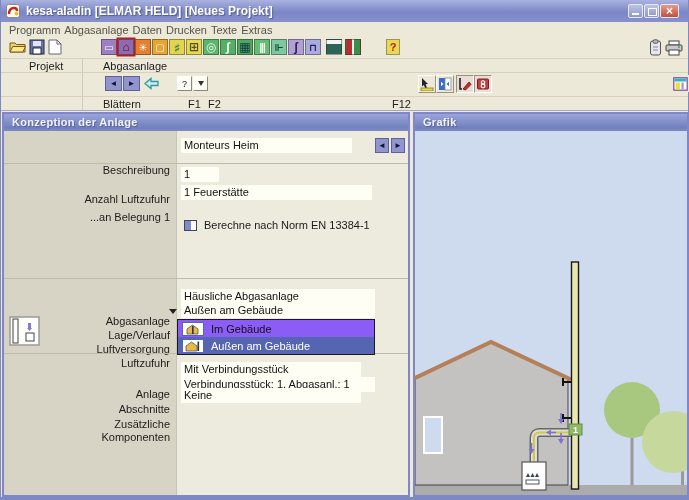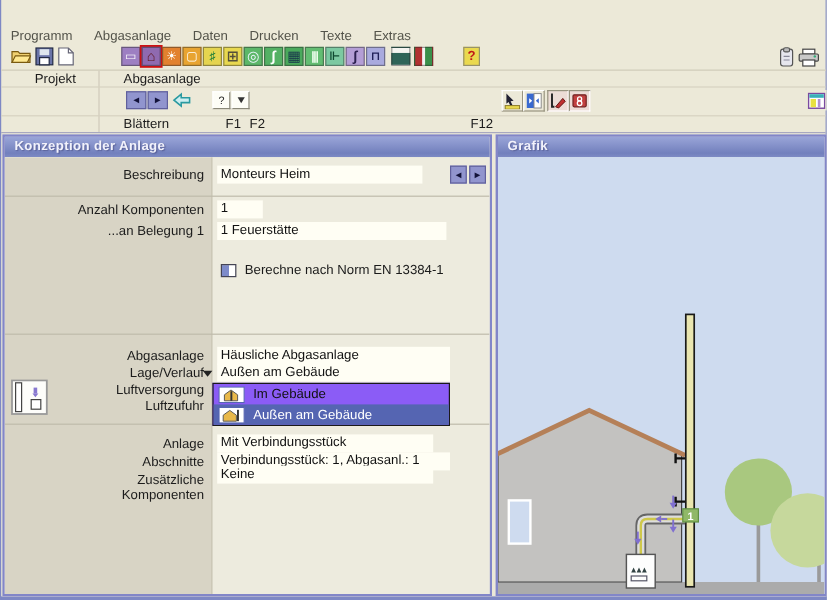--- a/index.html
+++ b/index.html
@@ -16,21 +16,21 @@
                      text-shadow:1px 1px 1px rgba(0,0,0,.35); }
   .win-btn { position:absolute; top:4px; width:15px; height:14px; border:1px solid #e6eaf8; border-radius:2px;
              background:linear-gradient(180deg,#bcc3e6,#8d97cf); }
   .win-btn.min::after { content:""; position:absolute; left:3px; bottom:2px; width:7px; height:2px; background:#fff; }
   .win-btn.max::after { content:""; position:absolute; left:3px; top:3px; width:7px; height:6px; border:1.5px solid #fff; }
   .win-btn.close { background:linear-gradient(180deg,#e59a86,#c2503c); }
   .win-btn.close::after { content:"×"; position:absolute; left:0; top:-1px; width:100%; text-align:center;
                           color:#fff; font-weight:bold; font-size:12px; line-height:14px; }
 
   
-  .menubar { position:absolute; left:0; top:22px; width:100%; height:16px; display:flex; gap:18px;
+  .menubar { position:absolute; left:0; top:22px; width:100%; height:16px; display:flex; gap:4px;
              align-items:center; padding-left:8px; color:#53534a; }
   .menubar span { cursor:default; }
 
   
   .toolbar { position:absolute; left:0; top:38px; width:100%; height:21px; border-bottom:1px solid #d8d4c2; }
   .tb-group { position:absolute; top:1px; display:flex; gap:3px; align-items:center; }
   .ci { width:16px; height:16px; display:inline-flex; align-items:center; justify-content:center;
         font-size:10px; font-weight:bold; border:1px solid rgba(40,40,40,.45); }
   .ci.sel { box-shadow:0 0 0 1.5px #cc1111; }
   .c1  { background:#9d7fc2; color:#fff; }       .c1::before  { content:"▭"; }
@@ -68,39 +68,50 @@
                display:flex; align-items:center; justify-content:center; }
   .mini-tool.pressed { background:#ecdcd6; border-color:#97937f #ffffff #ffffff #97937f; }
 
   
   .panel { position:absolute; top:112px; height:385px; border:2px solid #8286c8; background:#edebde; }
   .panel-header { height:17px; background:linear-gradient(180deg,#9aa5d8 0%,#7280bd 80%,#7d8ac4 100%);
                   color:#f2f2fb; font-weight:bold; padding:2px 0 0 8px; letter-spacing:.3px;
                   text-shadow:1px 1px 1px rgba(40,40,90,.4); }
   .kp-body { position:absolute; left:0; top:17px; right:0; bottom:0; background:#edebde; overflow:hidden; }
   .kp-labelcol { position:absolute; left:0; top:0; bottom:0; width:173px; background:#d8d4c5; border-right:1px solid #c9c5b4; }
-  .flabel { position:absolute; left:0; width:166px; text-align:right; color:#1c1c1c; }
+  .flabel { position:absolute; left:0; width:166px; text-align:right; color:#1c1c1c;margin-top:24px; }
   .vbox { position:absolute; background:#fffef4; color:#111; padding:1px 3px 0 3px; height:15px; white-space:nowrap; overflow:hidden; }
   .sep { position:absolute; left:0; right:0; height:1px; background:#bfbbab; }
   .spin { position:absolute; width:14px; height:15px; background:#9195ce; border:1px solid #60609c;
           color:#13133a; font-size:8px; display:flex; align-items:center; justify-content:center; }
   .checkbox { position:absolute; width:13px; height:11px; border:1px solid #445; background:linear-gradient(90deg,#7d8bca 0 6px,#fff 6px); }
   .dd-arrow { position:absolute; width:0; height:0; border-left:4px solid transparent; border-right:4px solid transparent; border-top:5px solid #222; }
   .popup { position:absolute; background:#8b5cf6; border:1px solid #1a1a1a; z-index:30; }
   .popup-row { height:17px; display:flex; align-items:center; gap:7px; padding-left:4px; color:#111; }
   .popup-row.selected { background:#5565b2; color:#fff; }
 
   .gr-body { position:absolute; left:0; top:17px; right:0; bottom:0; background:#cedbef; }
   svg text { font-family:"Liberation Sans","DejaVu Sans",sans-serif; }
 </style>
 </head>
 <body>
 
 <div class="window">
 
+  <div class="titlebar">
+    <svg width="14" height="14" viewBox="0 0 14 14">
+      <rect x="0.5" y="0.5" width="13" height="13" rx="2" fill="#fdfdf2" stroke="#888"></rect>
+      <path d="M3 10 Q3 4 8 4 Q11 4 11 7" fill="none" stroke="#c22b1f" stroke-width="2.4"></path>
+      <circle cx="10.5" cy="9.5" r="2" fill="#e8c520"></circle>
+    </svg>
+    <span class="title">kesa-aladin [ELMAR HELD] [Neues Projekt]</span>
+    <span class="win-btn min" style="left:627px"></span>
+    <span class="win-btn max" style="left:643px"></span>
+    <span class="win-btn close" style="left:659px;width:19px"></span>
+  </div>
 
   <div class="menubar">
     <span>Programm</span>
     <span>Abgasanlage</span>
     <span>Daten</span>
     <span>Drucken</span>
     <span>Texte</span>
     <span>Extras</span>
   </div>
 
@@ -222,21 +233,21 @@
     <div class="kp-body">
       <div class="kp-labelcol"></div>
 
       <span class="flabel" style="top:9px">Beschreibung</span>
       <span class="vbox" style="left:177px;top:7px;width:171px">Monteurs Heim</span>
       <span class="spin" style="left:371px;top:7px">◄</span>
       <span class="spin" style="left:387px;top:7px">►</span>
 
       <div class="sep" style="top:32px"></div>
 
-      <span class="flabel" style="top:38px">Anzahl Komponenten</span>
+      <span class="flabel" style="top:38px">Anzahl Luftzufuhr</span>
       <span class="vbox" style="left:177px;top:36px;width:38px">1</span>
 
       <span class="flabel" style="top:56px">...an Belegung 1</span>
       <span class="vbox" style="left:177px;top:54px;width:191px">1 Feuerstätte</span>
 
       <span class="checkbox" style="left:180px;top:89px"></span>
       <span style="position:absolute;left:200px;top:88px">Berechne nach Norm EN 13384-1</span>
 
       <div class="sep" style="top:147px"></div>
 

